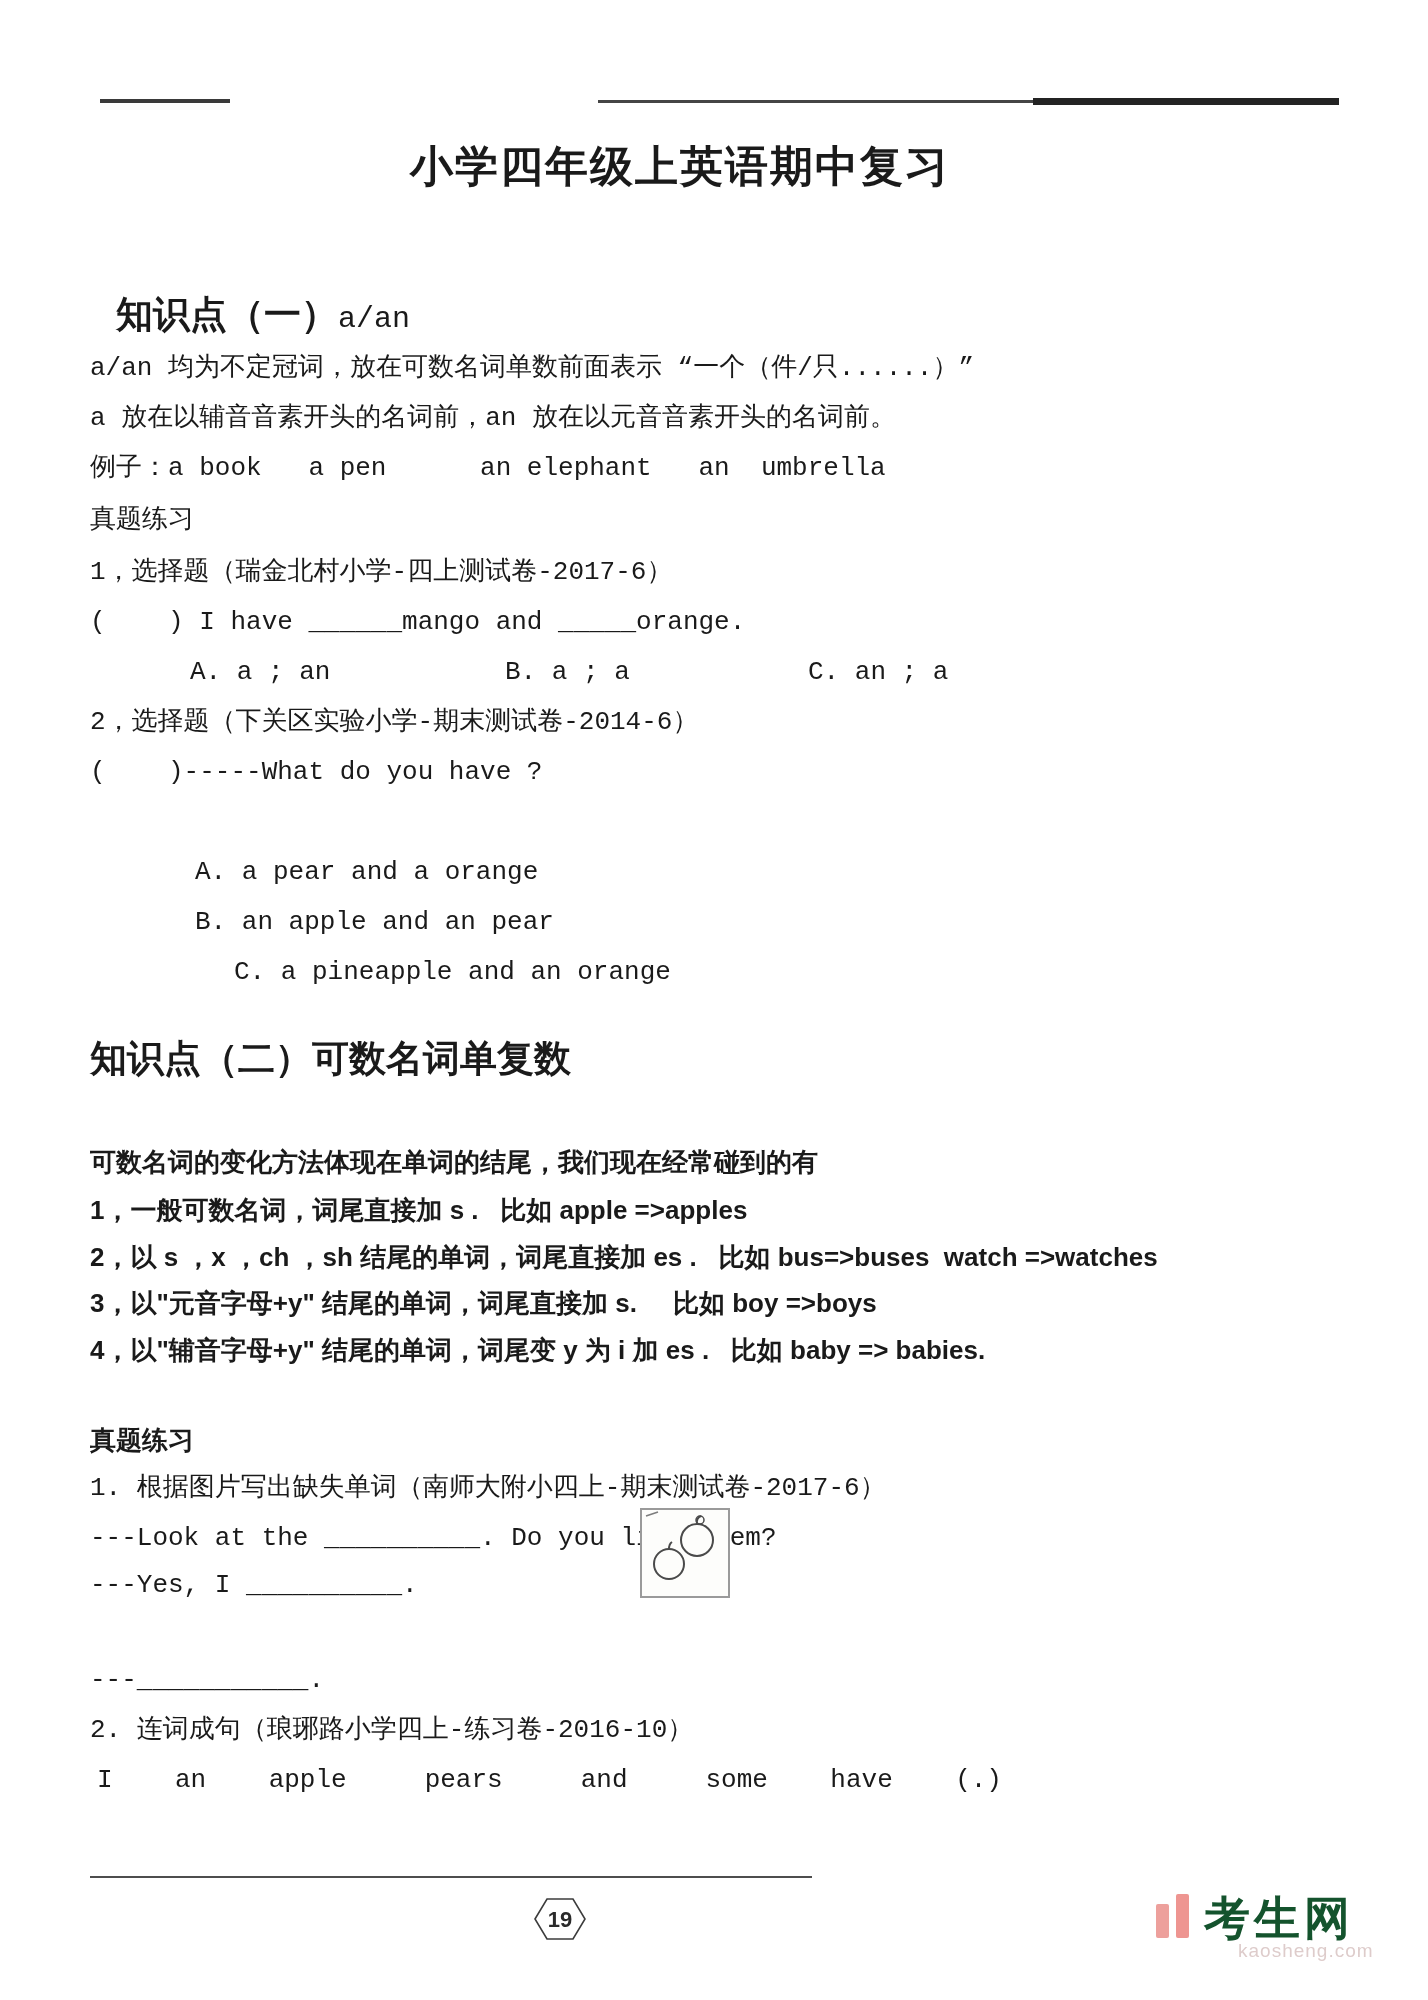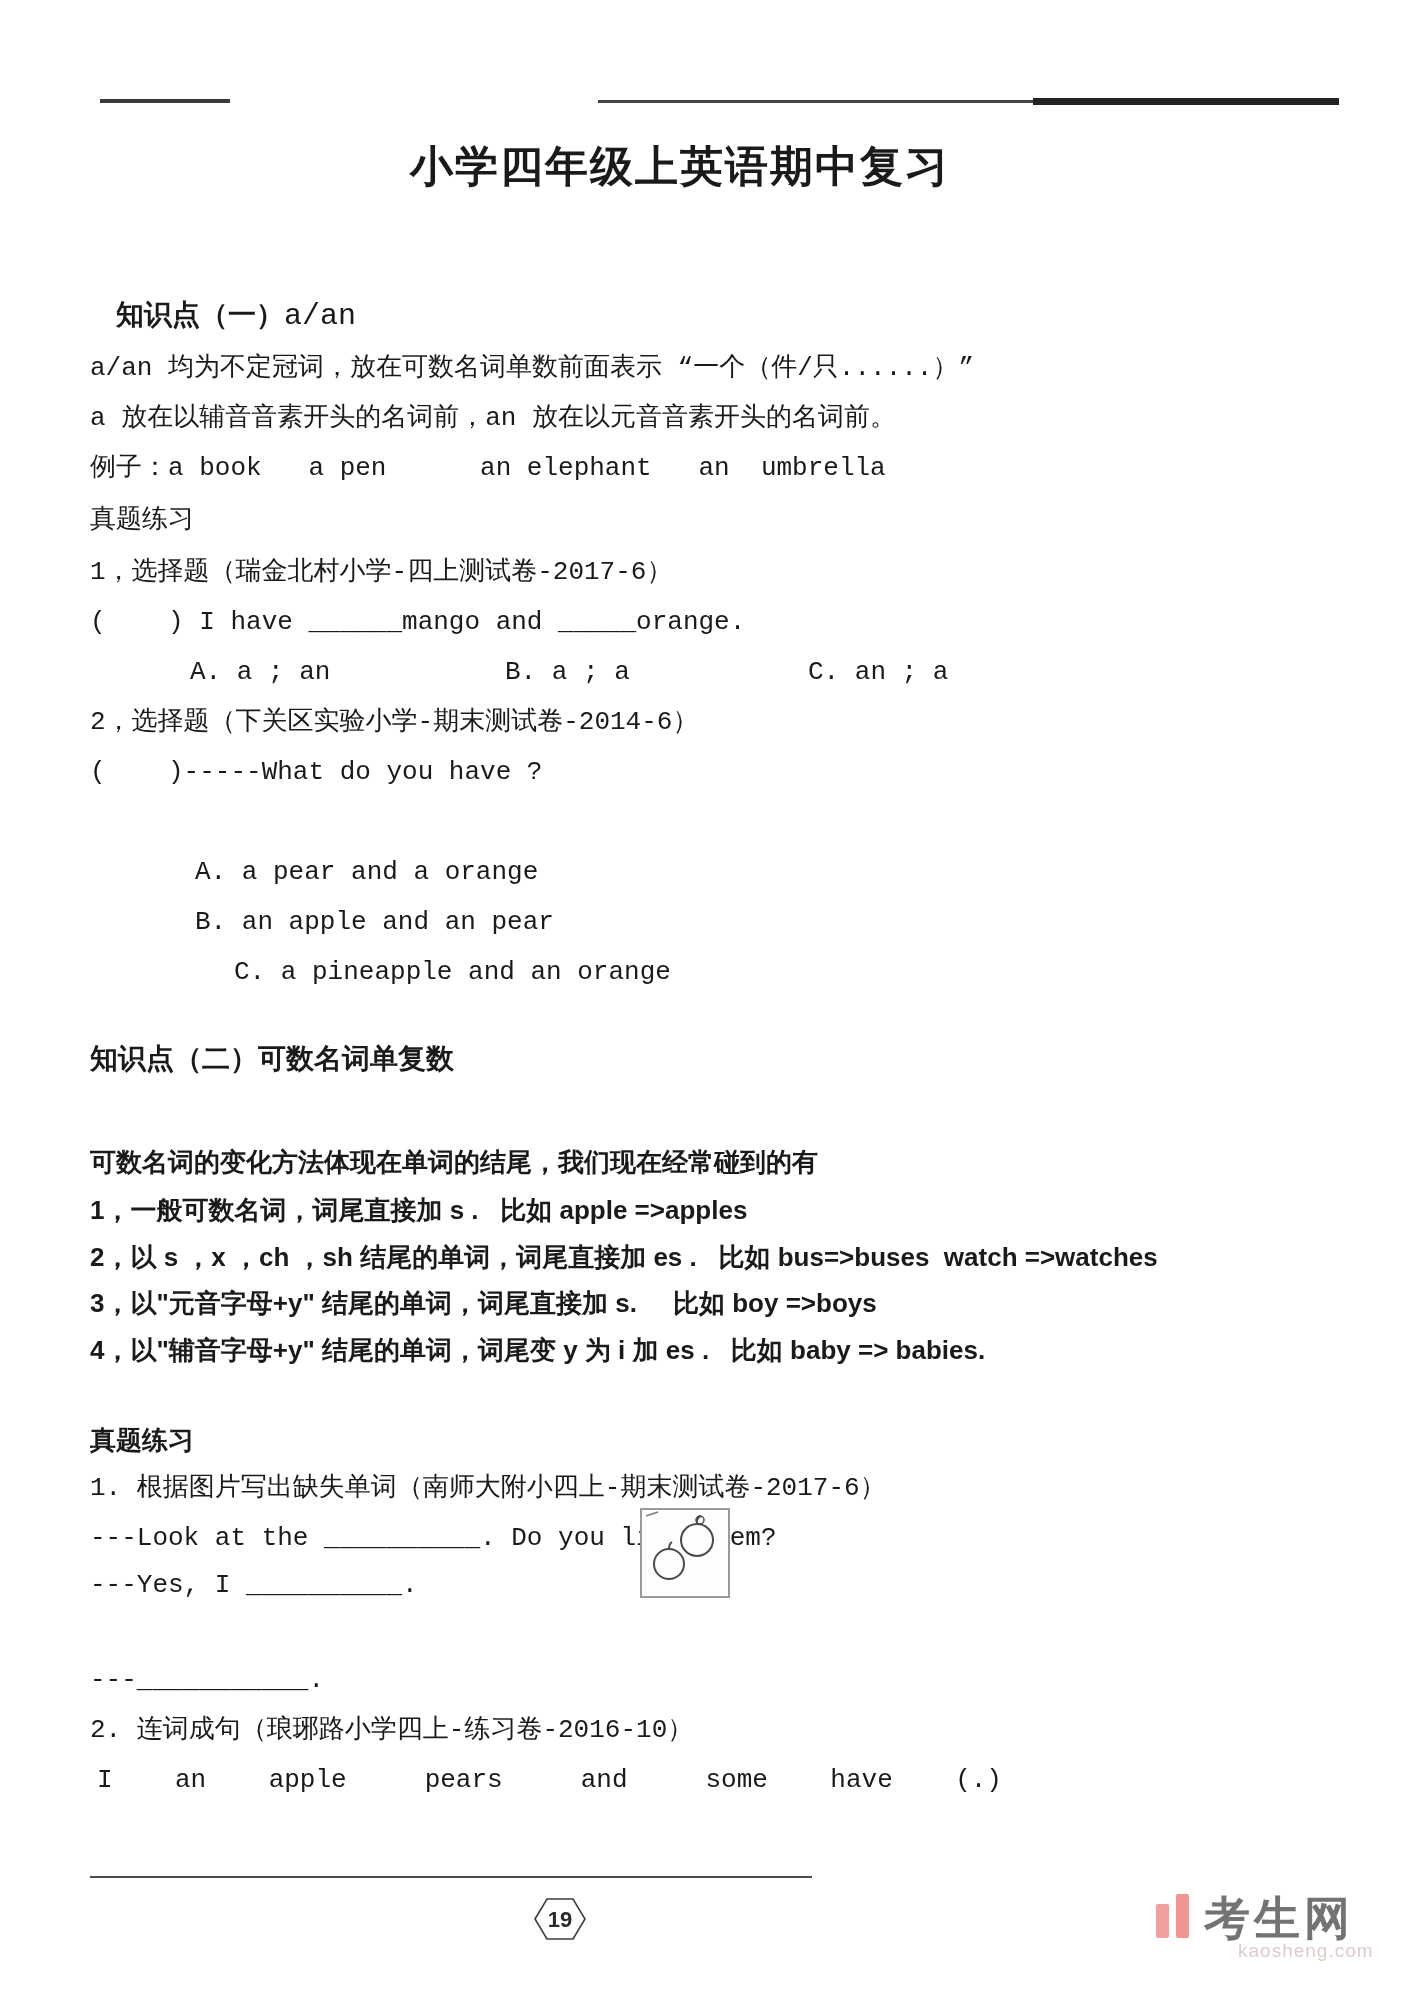--- a/index.html
+++ b/index.html
@@ -5,32 +5,32 @@
   html,body{margin:0;padding:0;background:#ffffff;}
   #page{position:relative;width:1428px;height:2000px;background:#ffffff;overflow:hidden;
         font-family:"Liberation Serif","DejaVu Serif",serif;color:#1a1a1a;}
   .rule{position:absolute;background:#3a3a3a;}
   .ln{position:absolute;left:90px;font-size:26px;line-height:34px;white-space:pre;}
   .mono{font-family:"Liberation Mono","DejaVu Sans Mono",monospace;}
   .serif{font-family:Liberation Mono, monospace;}
   .boldsans{font-family:"Liberation Sans","DejaVu Sans",sans-serif;font-weight:bold;}
   .title{position:absolute;left:90px;width:860px;top:138px;text-align:right;
          font-size:43px;letter-spacing:2px;}
-  .secheading{font-size:28px;}
+  .secheading{font-size:37px;}
   .heading-en{font-family:"Liberation Mono","DejaVu Sans Mono",monospace;font-weight:normal;font-size:30px;}
   .optrow{position:absolute;left:90px;top:0;height:34px;}
   .optrow span{position:absolute;top:0;font-size:26px;line-height:34px;white-space:pre;
                font-family:"Liberation Mono","DejaVu Sans Mono",monospace;}
   .imgbox{position:absolute;left:640px;top:1508px;width:86px;height:86px;
           border:2px solid #9a9a9a;background:#fdfdfb;}
   .footer-line{position:absolute;left:90px;top:1876px;width:722px;height:2px;background:#4d4d4d;}
   .badge{position:absolute;left:534px;top:1896px;width:52px;height:46px;}
   .badge text{font-family:"Liberation Sans","DejaVu Sans",sans-serif;font-weight:bold;font-size:22px;}
   .wm-name{position:absolute;left:1204px;top:1888px;font-size:46px;letter-spacing:4px;
-           font-family:"Liberation Sans","DejaVu Sans",sans-serif;font-weight:bold;color:#737373;}
+           font-family:"Liberation Sans","DejaVu Sans",sans-serif;font-weight:bold;color:#14532d;}
   .wm-domain{position:absolute;left:1238px;top:1940px;font-size:19px;letter-spacing:1px;
              font-family:"Liberation Sans","DejaVu Sans",sans-serif;color:#decccb;}
   .wm-logo{position:absolute;left:1152px;top:1892px;}
 </style>
 </head>
 <body>
 
 <div id="page">
 
   <div class="rule" style="left:100px;top:99px;width:130px;height:4px;"></div>

